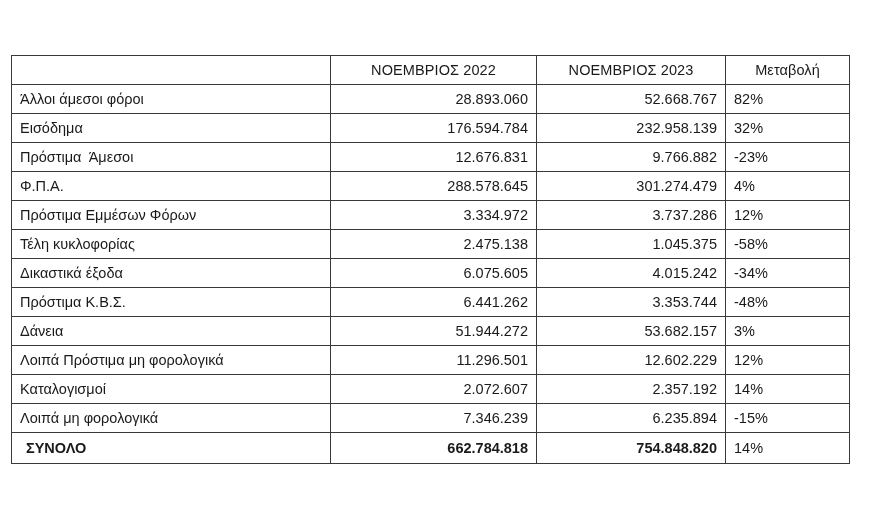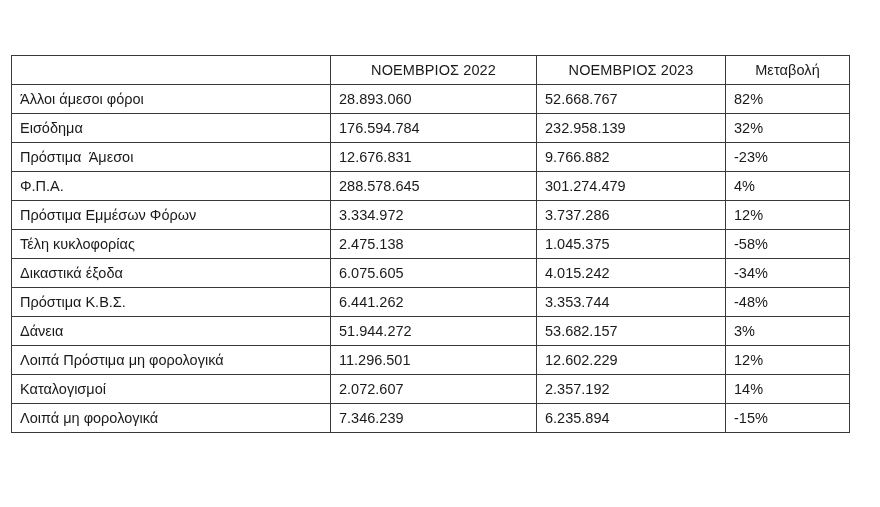--- a/index.html
+++ b/index.html
@@ -60,21 +60,21 @@
   thead th.h-label {
     border-bottom: 1px solid #3a3a3a;
   }
 
   
   td.cell-label {
     text-align: left;
     padding-left: 7px;
   }
   td.cell-num {
-    text-align: left;
+    text-align: right;
   }
   td.cell-pct {
     text-align: left;
   }
 
   
   tr.total-row td {
     font-weight: bold;
     height: 30px;
     line-height: 30px;
@@ -171,15 +171,21 @@
           <td class="cell-num">2.072.607</td>
           <td class="cell-num">2.357.192</td>
           <td class="cell-pct">14%</td>
         </tr>
         <tr>
           <td class="cell-label">Λοιπά μη φορολογικά</td>
           <td class="cell-num">7.346.239</td>
           <td class="cell-num">6.235.894</td>
           <td class="cell-pct">-15%</td>
         </tr>
+        <tr class="total-row">
+          <td class="cell-label">ΣΥΝΟΛΟ</td>
+          <td class="cell-num">662.784.818</td>
+          <td class="cell-num">754.848.820</td>
+          <td class="cell-pct">14%</td>
+        </tr>
       </tbody>
   </table>
 </div>
 
 </body></html>

